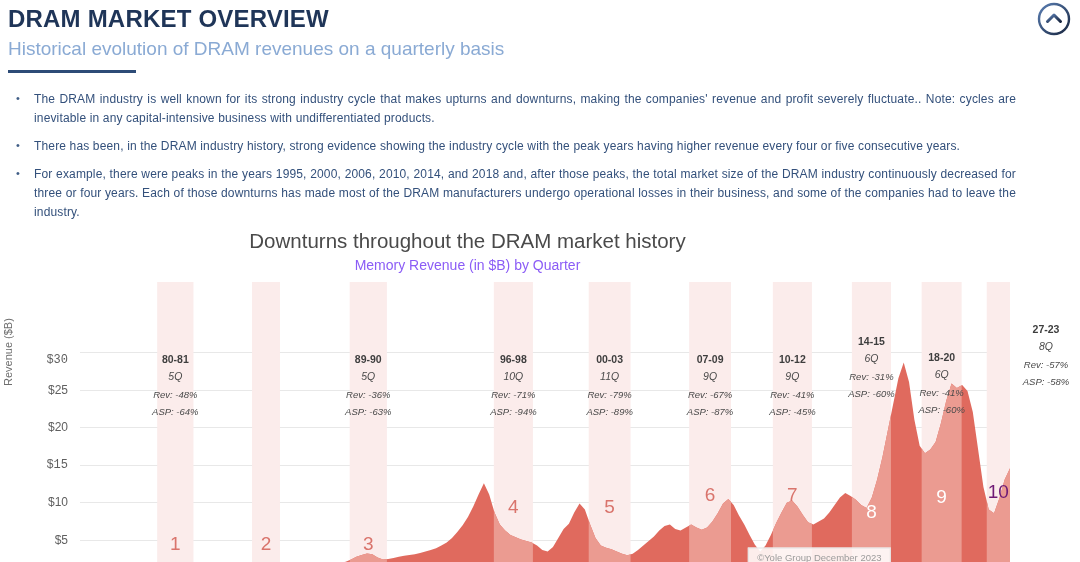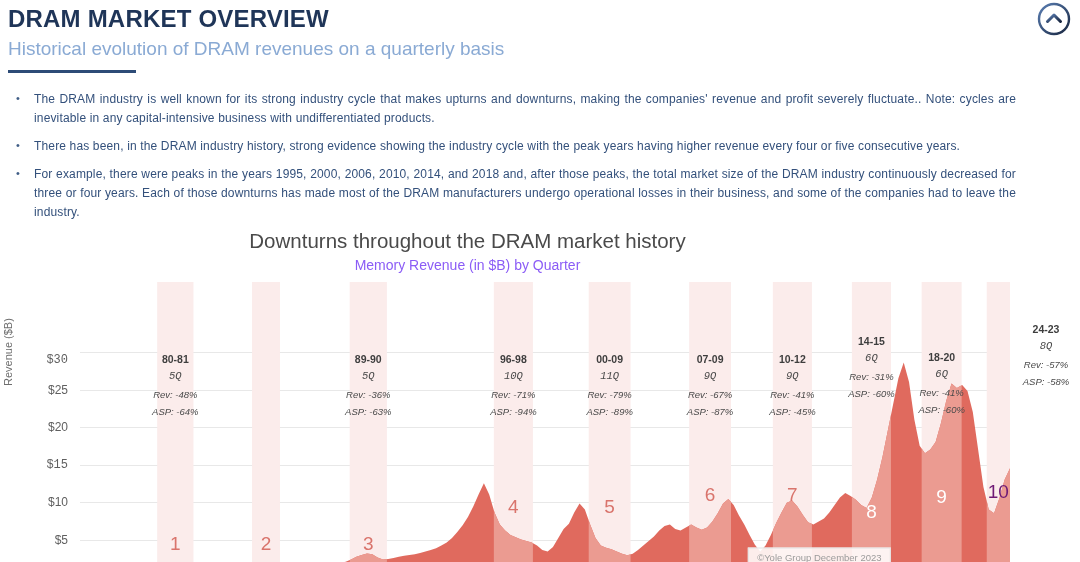--- a/index.html
+++ b/index.html
@@ -71,21 +71,21 @@
     position:absolute;left:80px;width:930px;height:1px;background:#e8e8e8;
   }
   
   .annots{position:absolute;left:0;top:0;width:1080px;height:300px;
           pointer-events:none;}
   .annot{
     position:absolute;text-align:center;transform:translateX(-50%);
     white-space:nowrap;
   }
   .annot .a-years{font-size:10.5px;font-weight:700;color:#3e3e3e;line-height:15px;}
-  .annot .a-q{font-size:10.5px;font-style:italic;color:#4a4a4a;line-height:19px;font-family:Liberation Mono, monospace;}
+  .annot .a-q{font-size:10.5px;font-style:italic;color:#4a4a4a;line-height:19px;}
   .annot .a-rev,.annot .a-asp{
     font-size:9.5px;font-style:italic;color:#4a4a4a;line-height:17px;
   }
   .marker{
     position:absolute;font-size:19px;color:#d9746c;
     transform:translate(-50%,-50%);
   }
   .watermark{
     position:absolute;font-size:9.5px;color:#9b9b9b;
     background:rgba(255,255,255,.88);
@@ -196,21 +196,21 @@
           <div class="a-rev">Rev: -36%</div>
           <div class="a-asp">ASP: -63%</div>
         </div>
         <div class="annot" style="left: 513.38px; top: 70px;">
           <div class="a-years">96-98</div>
           <div class="a-q">10Q</div>
           <div class="a-rev">Rev: -71%</div>
           <div class="a-asp">ASP: -94%</div>
         </div>
         <div class="annot" style="left: 609.635px; top: 70px;">
-          <div class="a-years">00-09</div>
+          <div class="a-years">00-03</div>
           <div class="a-q">11Q</div>
           <div class="a-rev">Rev: -79%</div>
           <div class="a-asp">ASP: -89%</div>
         </div>
         <div class="annot" style="left: 710.075px; top: 70px;">
           <div class="a-years">07-09</div>
           <div class="a-q">9Q</div>
           <div class="a-rev">Rev: -67%</div>
           <div class="a-asp">ASP: -87%</div>
         </div>
@@ -226,21 +226,21 @@
           <div class="a-rev">Rev: -31%</div>
           <div class="a-asp">ASP: -60%</div>
         </div>
         <div class="annot" style="left: 941.645px; top: 58px; margin-top: 10px;">
           <div class="a-years">18-20</div>
           <div class="a-q">6Q</div>
           <div class="a-rev">Rev: -41%</div>
           <div class="a-asp">ASP: -60%</div>
         </div>
         <div class="annot" style="left: 1046px; top: 40px;">
-          <div class="a-years">24-23</div>
+          <div class="a-years">27-23</div>
           <div class="a-q">8Q</div>
           <div class="a-rev">Rev: -57%</div>
           <div class="a-asp">ASP: -58%</div>
         </div>
         <div class="marker" style="left: 175.325px; top: 262px;">1</div>
         <div class="marker" style="left: 266px; top: 262px;">2</div>
         <div class="marker" style="left: 368.3px; top: 262px;">3</div>
         <div class="marker" style="left: 513.38px; top: 225px;">4</div>
         <div class="marker" style="left: 609.635px; top: 225px;">5</div>
         <div class="marker" style="left: 710.075px; top: 213px;">6</div>

